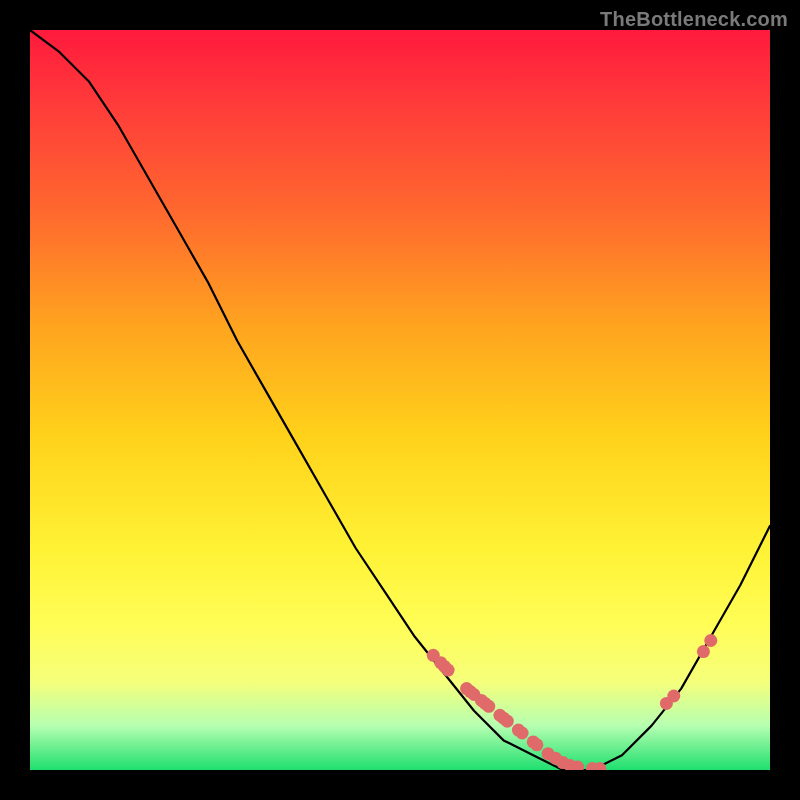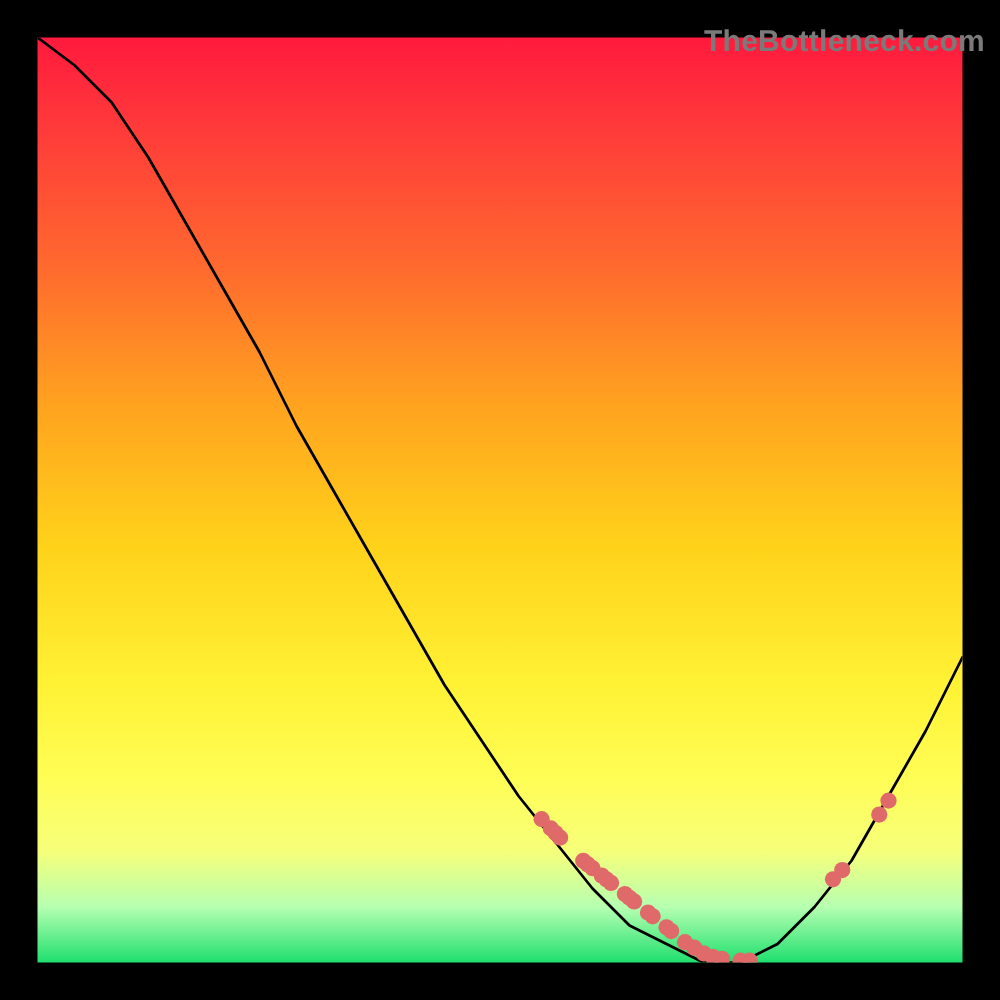--- a/index.html
+++ b/index.html
@@ -5,25 +5,25 @@
   * { margin: 0; padding: 0; box-sizing: border-box; }
   html, body { width: 800px; height: 800px; background: #000; overflow: hidden; }
   .stage {
     position: relative;
     width: 800px;
     height: 800px;
     background: #000;
   }
   .watermark {
     position: absolute;
-    top: 20px;
+    top: 8px;
     right: 12px;
     color: #7a7a7a;
     font-family: Arial, Helvetica, sans-serif;
-    font-size: 24px;
+    font-size: 20px;
     font-weight: bold;
     letter-spacing: 0.2px;
     z-index: 20;
   }
   .plot-frame {
     position: absolute;
     left: 30px;
     top: 30px;
     width: 740px;
     height: 740px;

